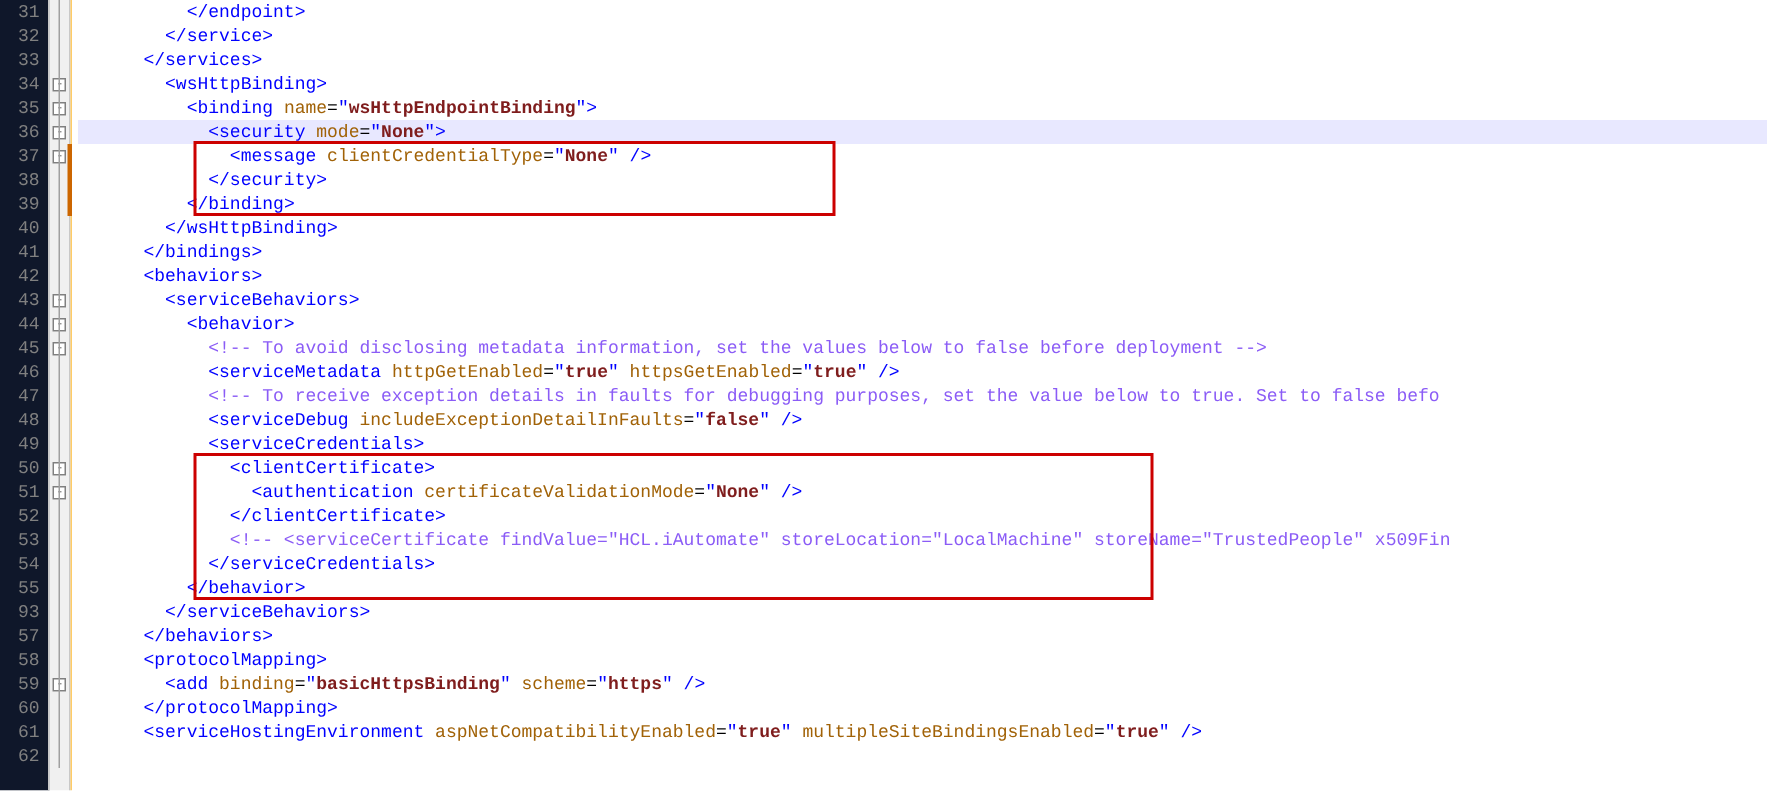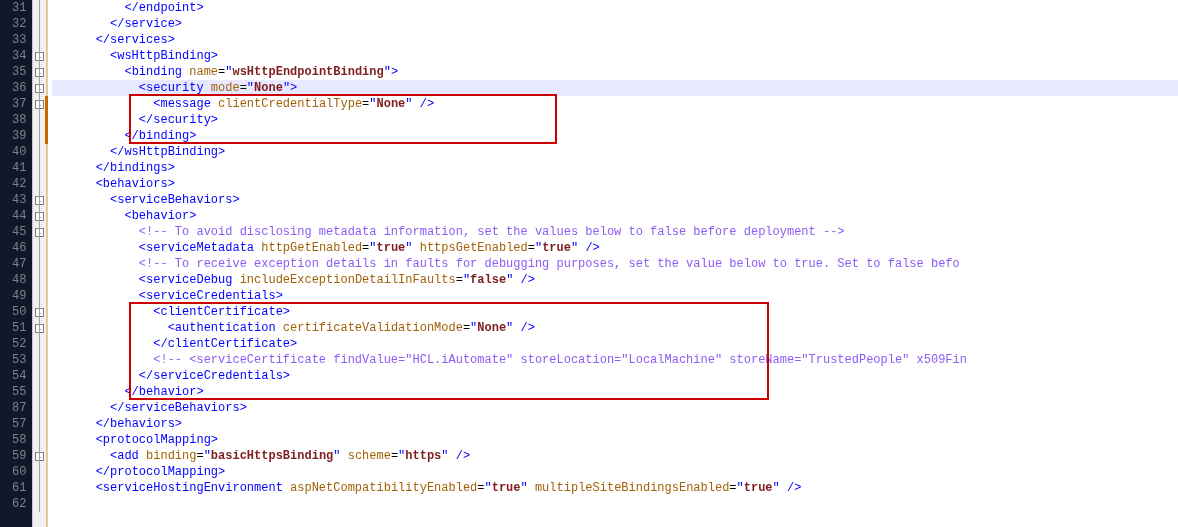--- a/index.html
+++ b/index.html
@@ -112,21 +112,21 @@
       <div class="line">46</div>
       <div class="line">47</div>
       <div class="line">48</div>
       <div class="line">49</div>
       <div class="line">50</div>
       <div class="line">51</div>
       <div class="line">52</div>
       <div class="line">53</div>
       <div class="line">54</div>
       <div class="line">55</div>
-      <div class="line">87</div>
+      <div class="line">93</div>
       <div class="line">57</div>
       <div class="line">58</div>
       <div class="line">59</div>
       <div class="line">60</div>
       <div class="line">61</div>
       <div class="line">62</div>
     </div>
   <div class="fold fold-col" id="fold">
       <div class="fold-cell">
         <div class="fold-line"></div>

